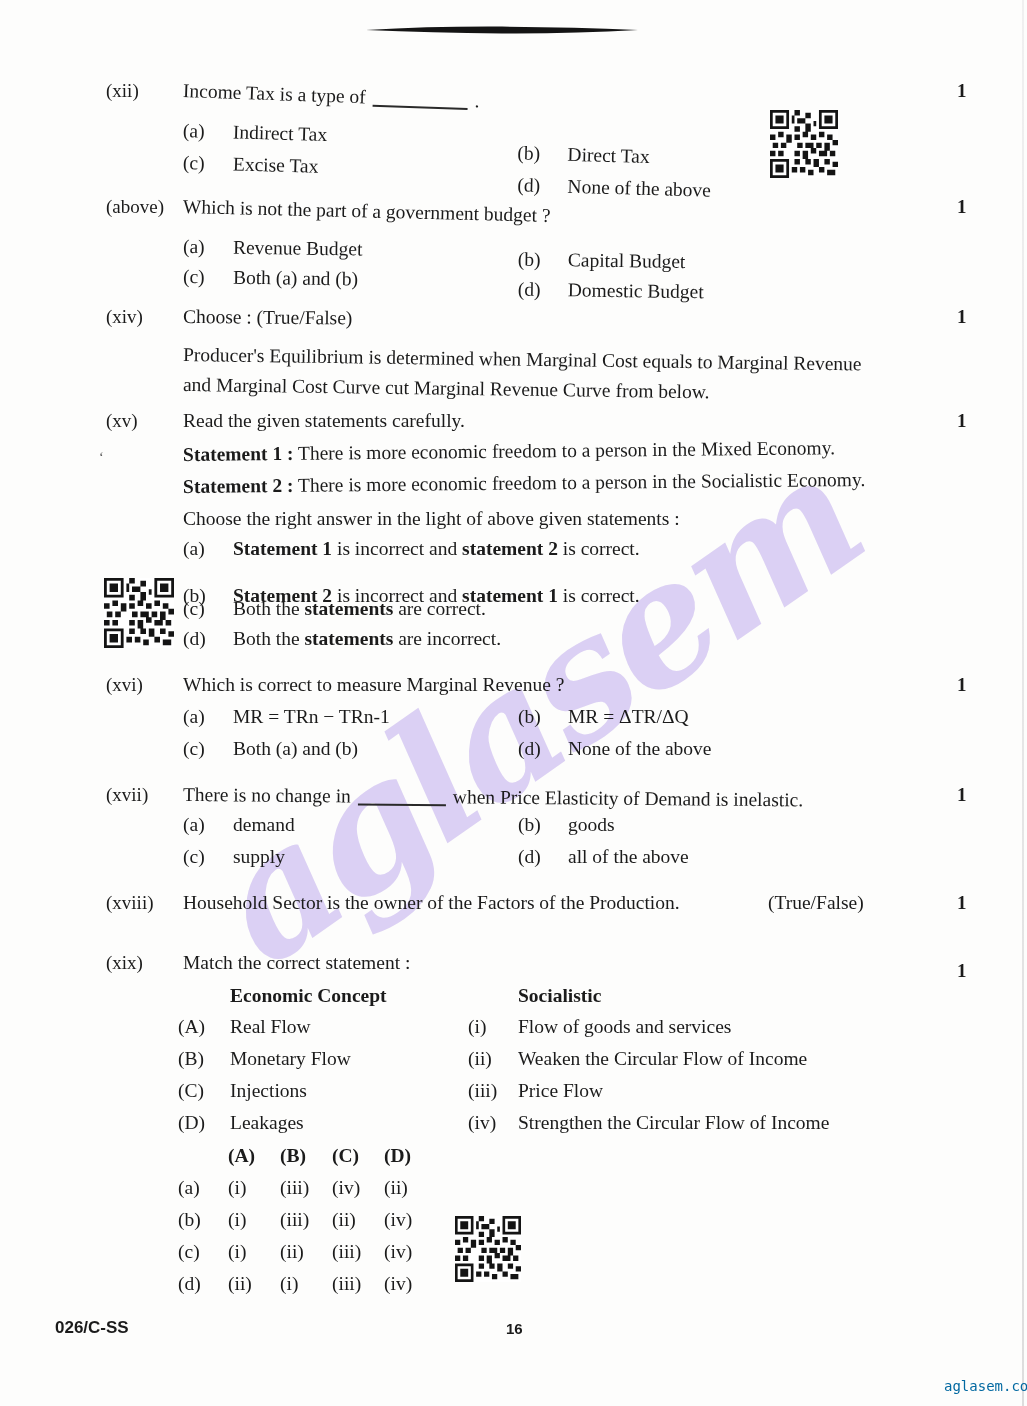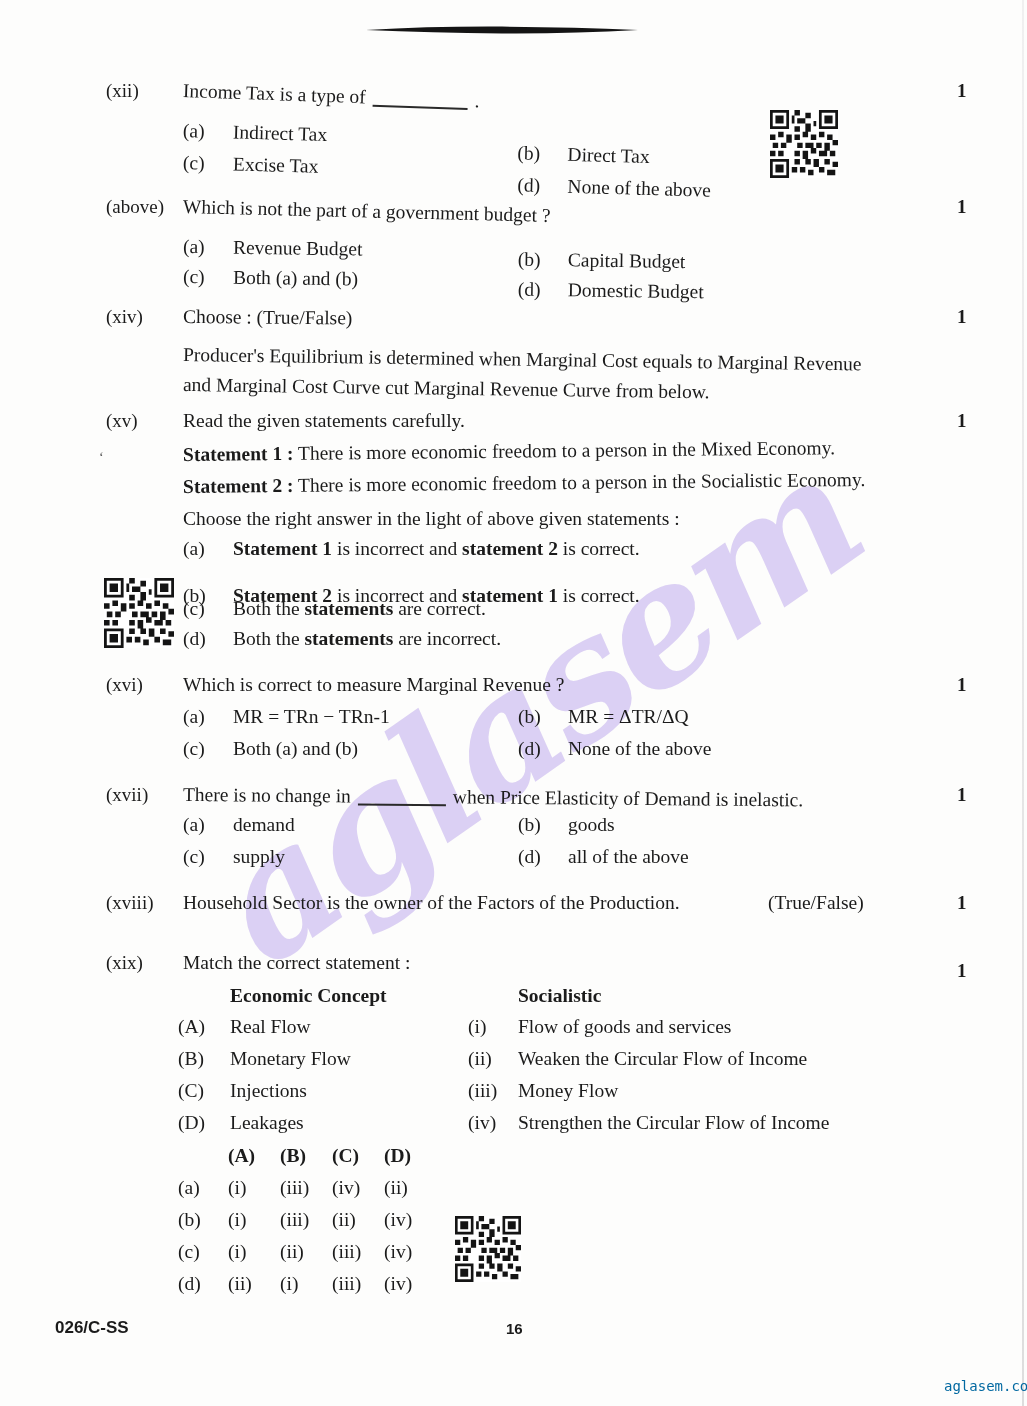--- a/index.html
+++ b/index.html
@@ -196,21 +196,21 @@
   <div class="q" style="top:952px">
     <span class="num">(xix)</span>
     <span class="qtext">Match the correct statement :</span>
     <span class="mark" style="top:8px">1</span>
 
     <div class="mhead1" style="top:33px">Economic Concept</div>
     <div class="mhead2" style="top:33px">Socialistic</div>
 
     <div class="pair" style="top:64px"><span class="pl">(A)</span><span>Real Flow</span><span class="pr"><span class="pn">(i)</span><span>Flow of goods and services</span></span></div>
     <div class="pair" style="top:96px"><span class="pl">(B)</span><span>Monetary Flow</span><span class="pr"><span class="pn">(ii)</span><span>Weaken the Circular Flow of Income</span></span></div>
-    <div class="pair" style="top:128px"><span class="pl">(C)</span><span>Injections</span><span class="pr"><span class="pn">(iii)</span><span>Money Flow</span></span></div>
+    <div class="pair" style="top:128px"><span class="pl">(C)</span><span>Injections</span><span class="pr"><span class="pn">(iii)</span><span>Price Flow</span></span></div>
     <div class="pair" style="top:160px"><span class="pl">(D)</span><span>Leakages</span><span class="pr"><span class="pn">(iv)</span><span>Strengthen the Circular Flow of Income</span></span></div>
 
     <div class="mxh" style="top:193px"><span>(A)</span><span>(B)</span><span>(C)</span><span>(D)</span></div>
 
     <div class="mxr" style="top:225px"><span class="rl">(a)</span><span class="cell">(i)</span><span class="cell">(iii)</span><span class="cell">(iv)</span><span class="cell">(ii)</span></div>
     <div class="mxr" style="top:257px"><span class="rl">(b)</span><span class="cell">(i)</span><span class="cell">(iii)</span><span class="cell">(ii)</span><span class="cell">(iv)</span></div>
     <div class="mxr" style="top:289px"><span class="rl">(c)</span><span class="cell">(i)</span><span class="cell">(ii)</span><span class="cell">(iii)</span><span class="cell">(iv)</span></div>
     <div class="mxr" style="top:321px"><span class="rl">(d)</span><span class="cell">(ii)</span><span class="cell">(i)</span><span class="cell">(iii)</span><span class="cell">(iv)</span></div>
   </div>
 

